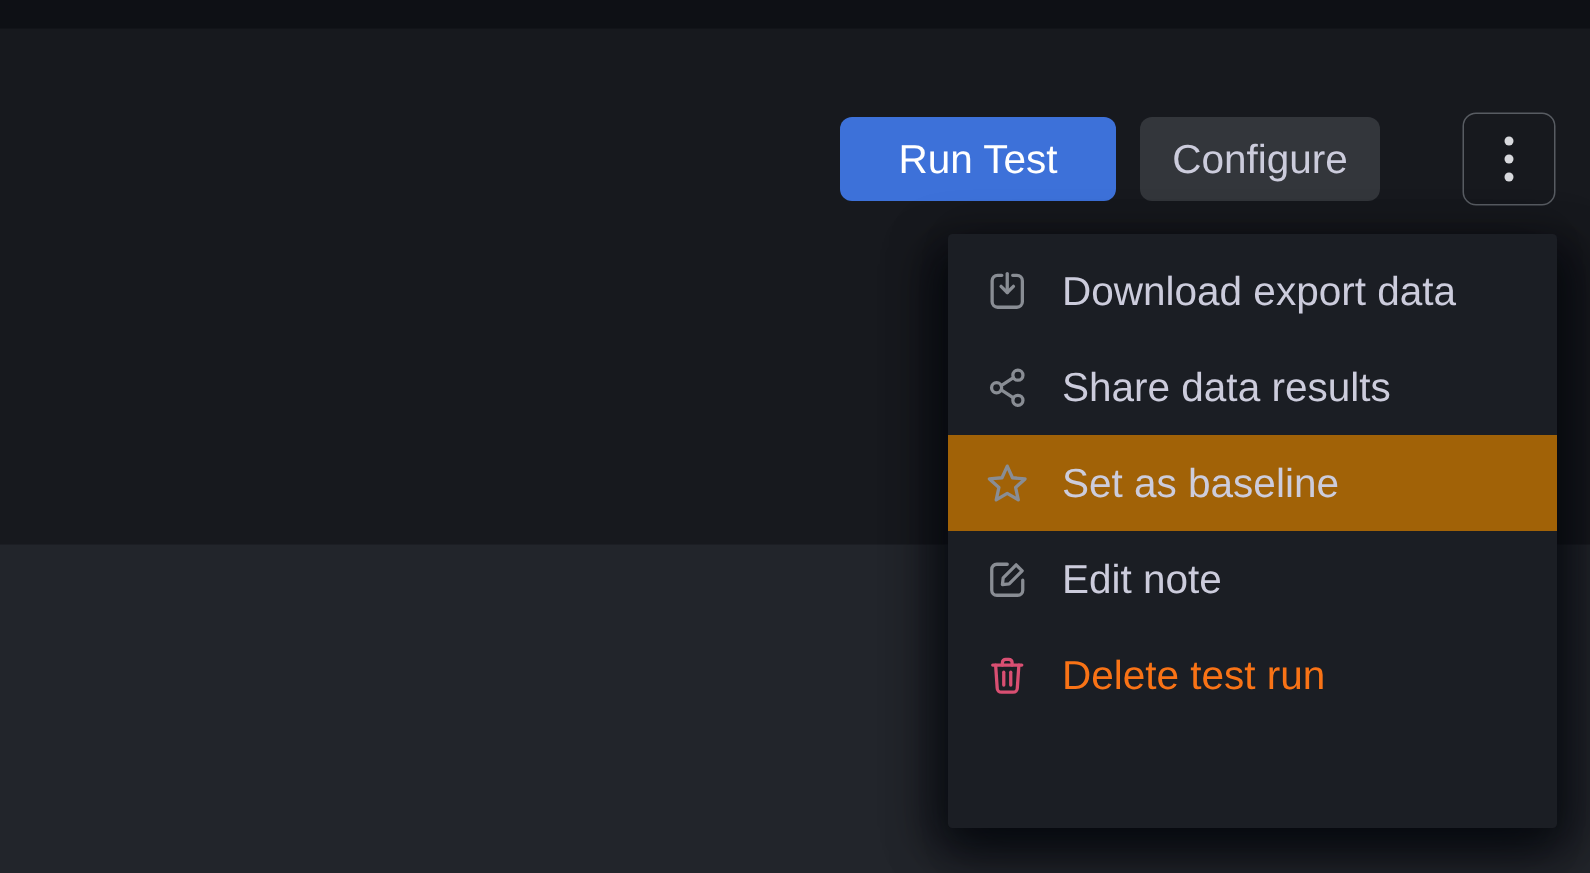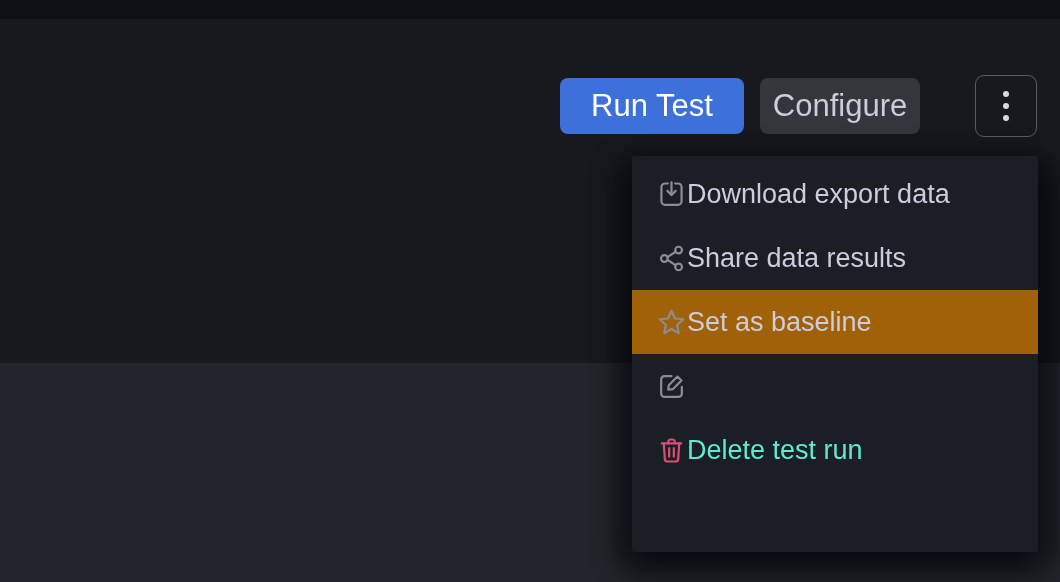--- a/index.html
+++ b/index.html
@@ -34,21 +34,21 @@
     font-size: 27px;
     color: #ccccdc;
     white-space: nowrap;
     z-index: 1;
   }
   .btn {
     position: absolute;
     border: none;
     border-radius: 8px;
     font-family: inherit;
-    font-size: 31px;
+    font-size: 27px;
     font-weight: 500;
     cursor: pointer;
     display: flex;
     align-items: center;
     justify-content: center;
   }
   .btn-primary {
     left: 560px; top: 78px;
     width: 184px; height: 56px;
     background: #3d71d9;
@@ -89,38 +89,39 @@
     z-index: 10;
     box-shadow: 0 12px 30px 6px rgba(1,4,9,0.55),
                 -14px 10px 30px rgba(1,4,9,0.40),
                 14px 10px 30px rgba(1,4,9,0.40);
   }
   .menu-item {
     height: 64px;
     display: flex;
     align-items: center;
     padding: 0 24px;
+    gap: 21px;
     cursor: pointer;
   }
   .menu-item.highlighted { background: #a16207; }
   .mi-icon {
     width: 31px; height: 31px;
     display: flex;
     align-items: center;
     justify-content: center;
     color: #898d94;
     flex: 0 0 auto;
   }
   .mi-icon svg { width: 31px; height: 31px; display: block; }
   .mi-label {
     font-size: 27px;
     color: #ccccdc;
     white-space: nowrap;
   }
-  .menu-item.danger .mi-label { color: #5eead4; }
+  .menu-item.danger .mi-label { color: #f97316; }
   .menu-item.danger .mi-icon { color: #d94f72; }
 </style>
 </head>
 <body>
 
 <div class="screen">
   <div class="top-strip"></div>
   <div class="lower-section"></div>
 
 
@@ -169,20 +170,21 @@
   </div>
 
 
   <div class="menu-item" role="menuitem">
     <span class="mi-icon">
           <svg viewBox="0 0 24 24" fill="none" stroke="currentColor" stroke-width="1.7" stroke-linecap="round" stroke-linejoin="round">
     <path d="M20 12.2 V17.4 A2.6 2.6 0 0 1 17.4 20 H6.6 A2.6 2.6 0 0 1 4 17.4 V6.6 A2.6 2.6 0 0 1 6.6 4 H12"></path>
     <path d="M16.6 4.3 L19.7 7.4 L13 14.1 L9.5 14.5 L9.9 11 Z"></path>
   </svg>
         </span>
+    <span class="mi-label">Edit note</span>
   </div>
 
   <div class="menu-item danger" role="menuitem">
     <span class="mi-icon">
           <svg viewBox="0 0 24 24" fill="none" stroke="currentColor" stroke-width="1.7" stroke-linecap="round" stroke-linejoin="round">
     <path d="M4.5 6.5 H19.5"></path>
     <path d="M9.5 6.5 V5.2 A1.7 1.7 0 0 1 11.2 3.5 H12.8 A1.7 1.7 0 0 1 14.5 5.2 V6.5"></path>
     <path d="M6 6.5 L6.8 18.3 A2.2 2.2 0 0 0 9 20.5 H15 A2.2 2.2 0 0 0 17.2 18.3 L18 6.5"></path>
     <path d="M10.2 10.2 V16.8"></path>
     <path d="M13.8 10.2 V16.8"></path>

